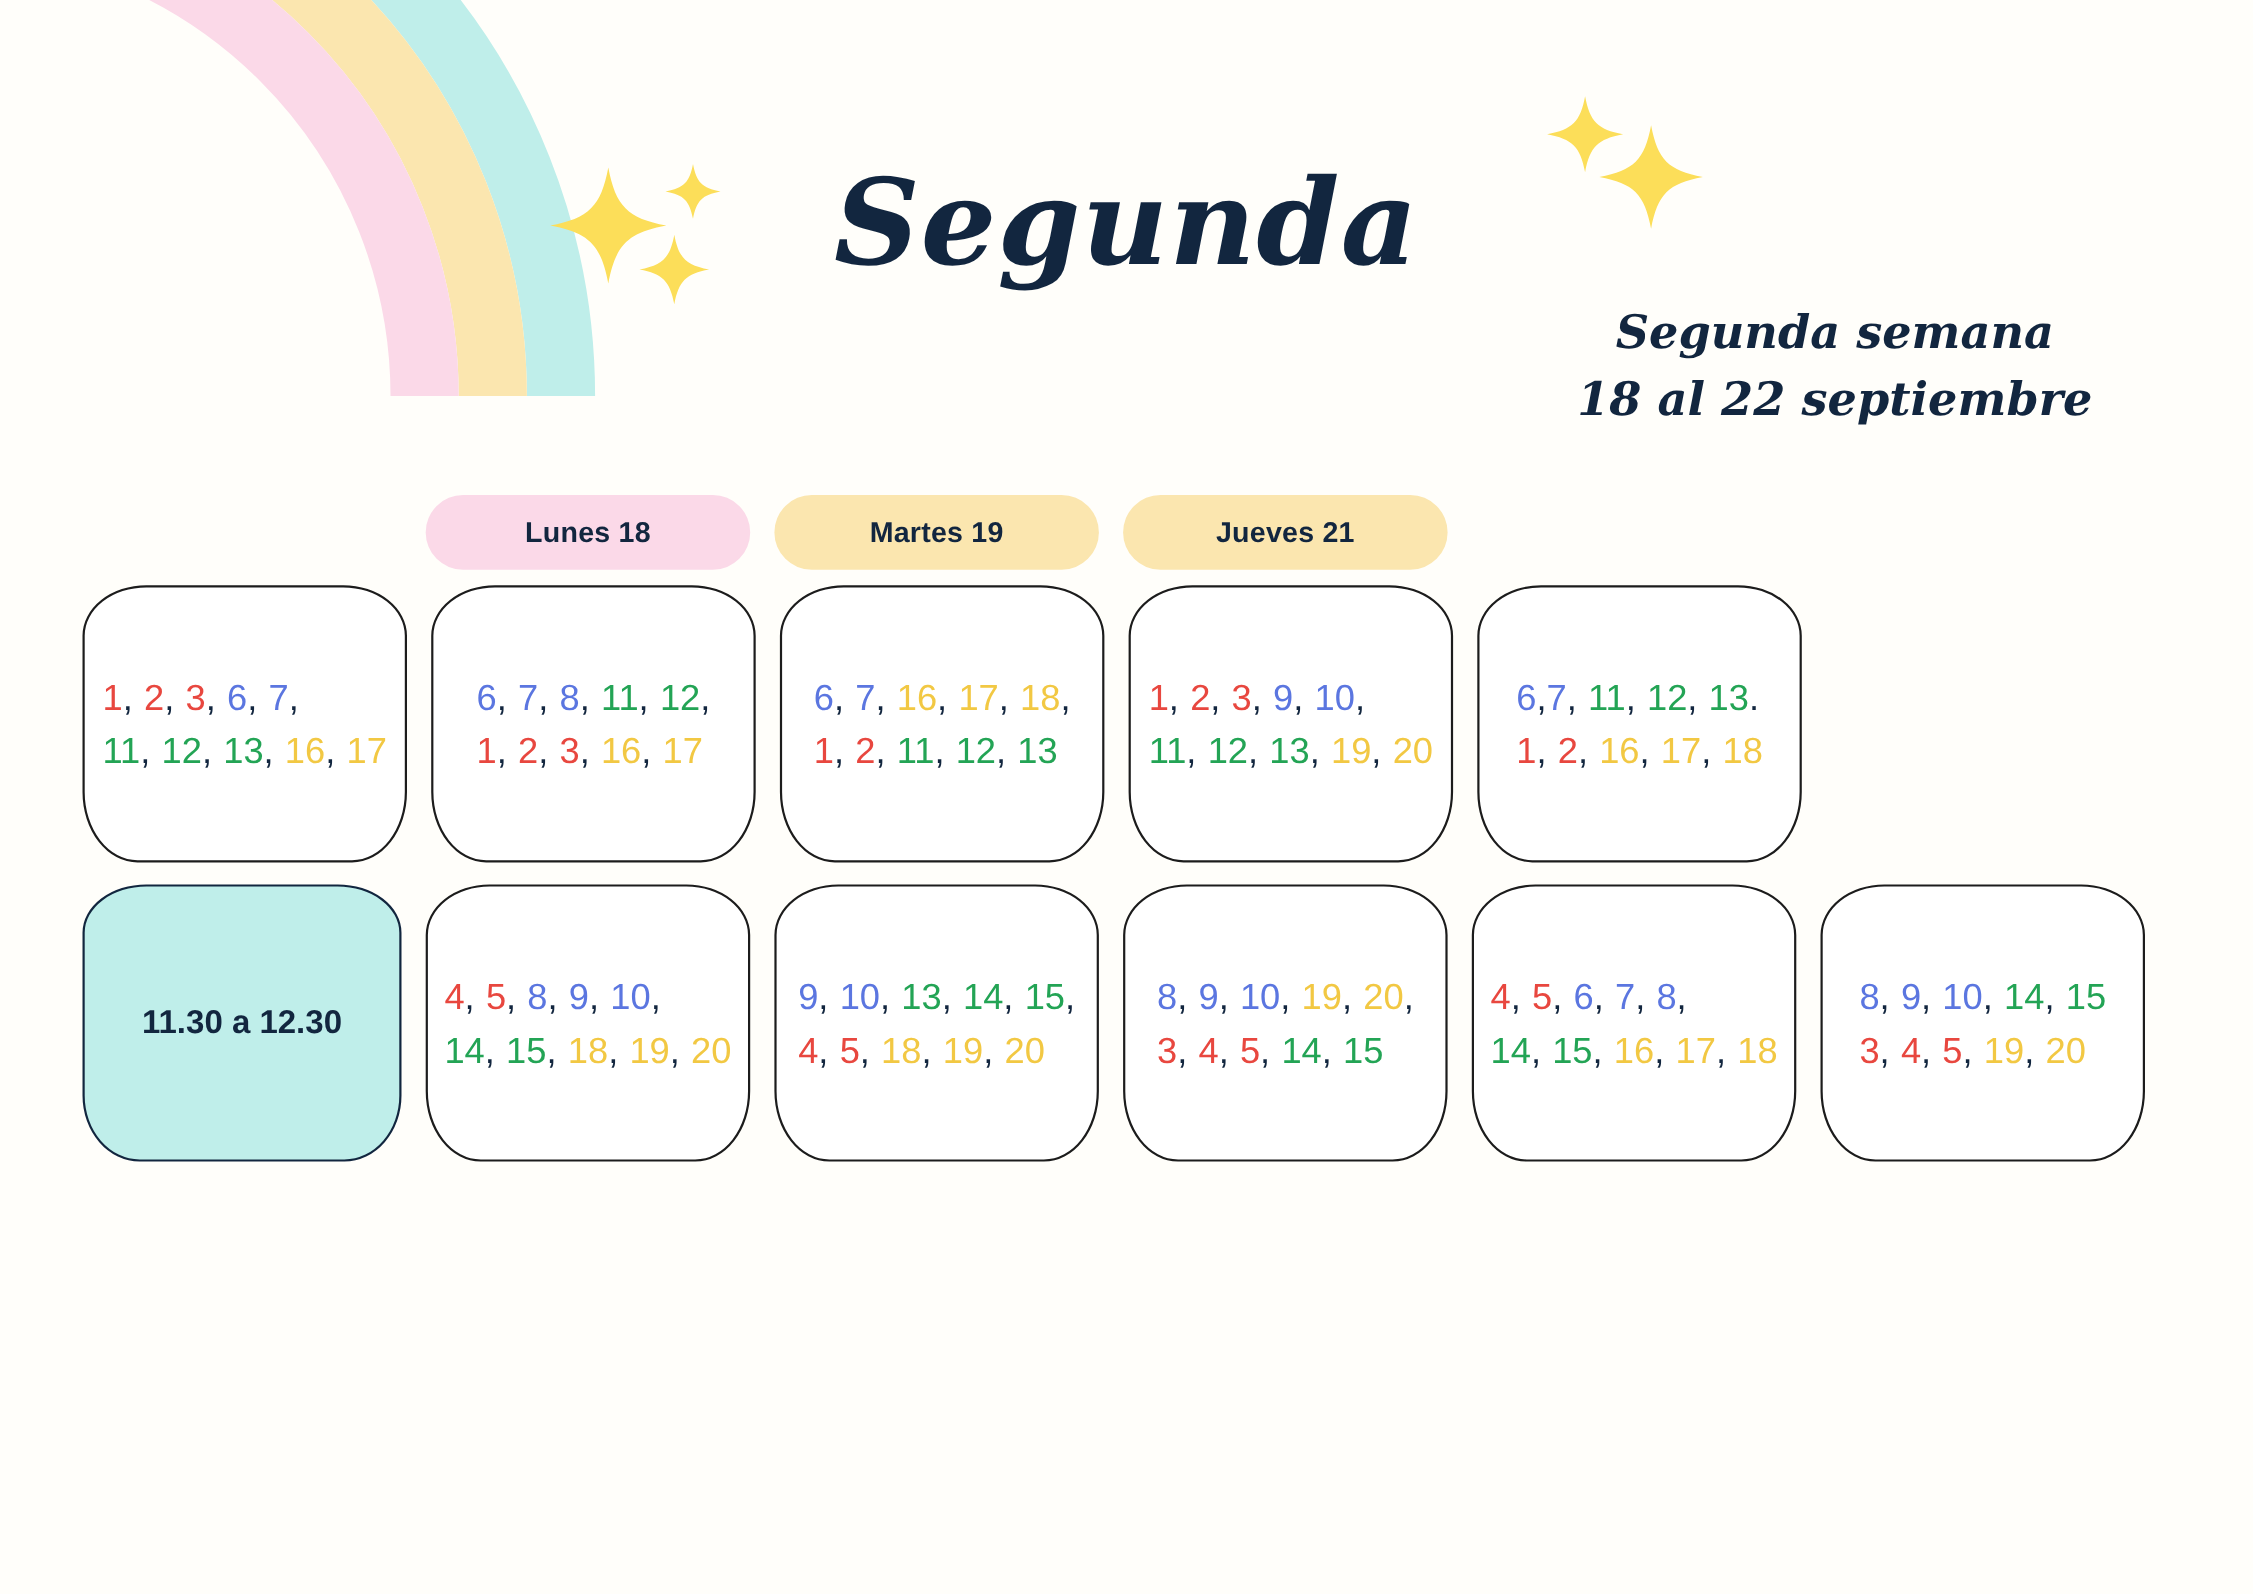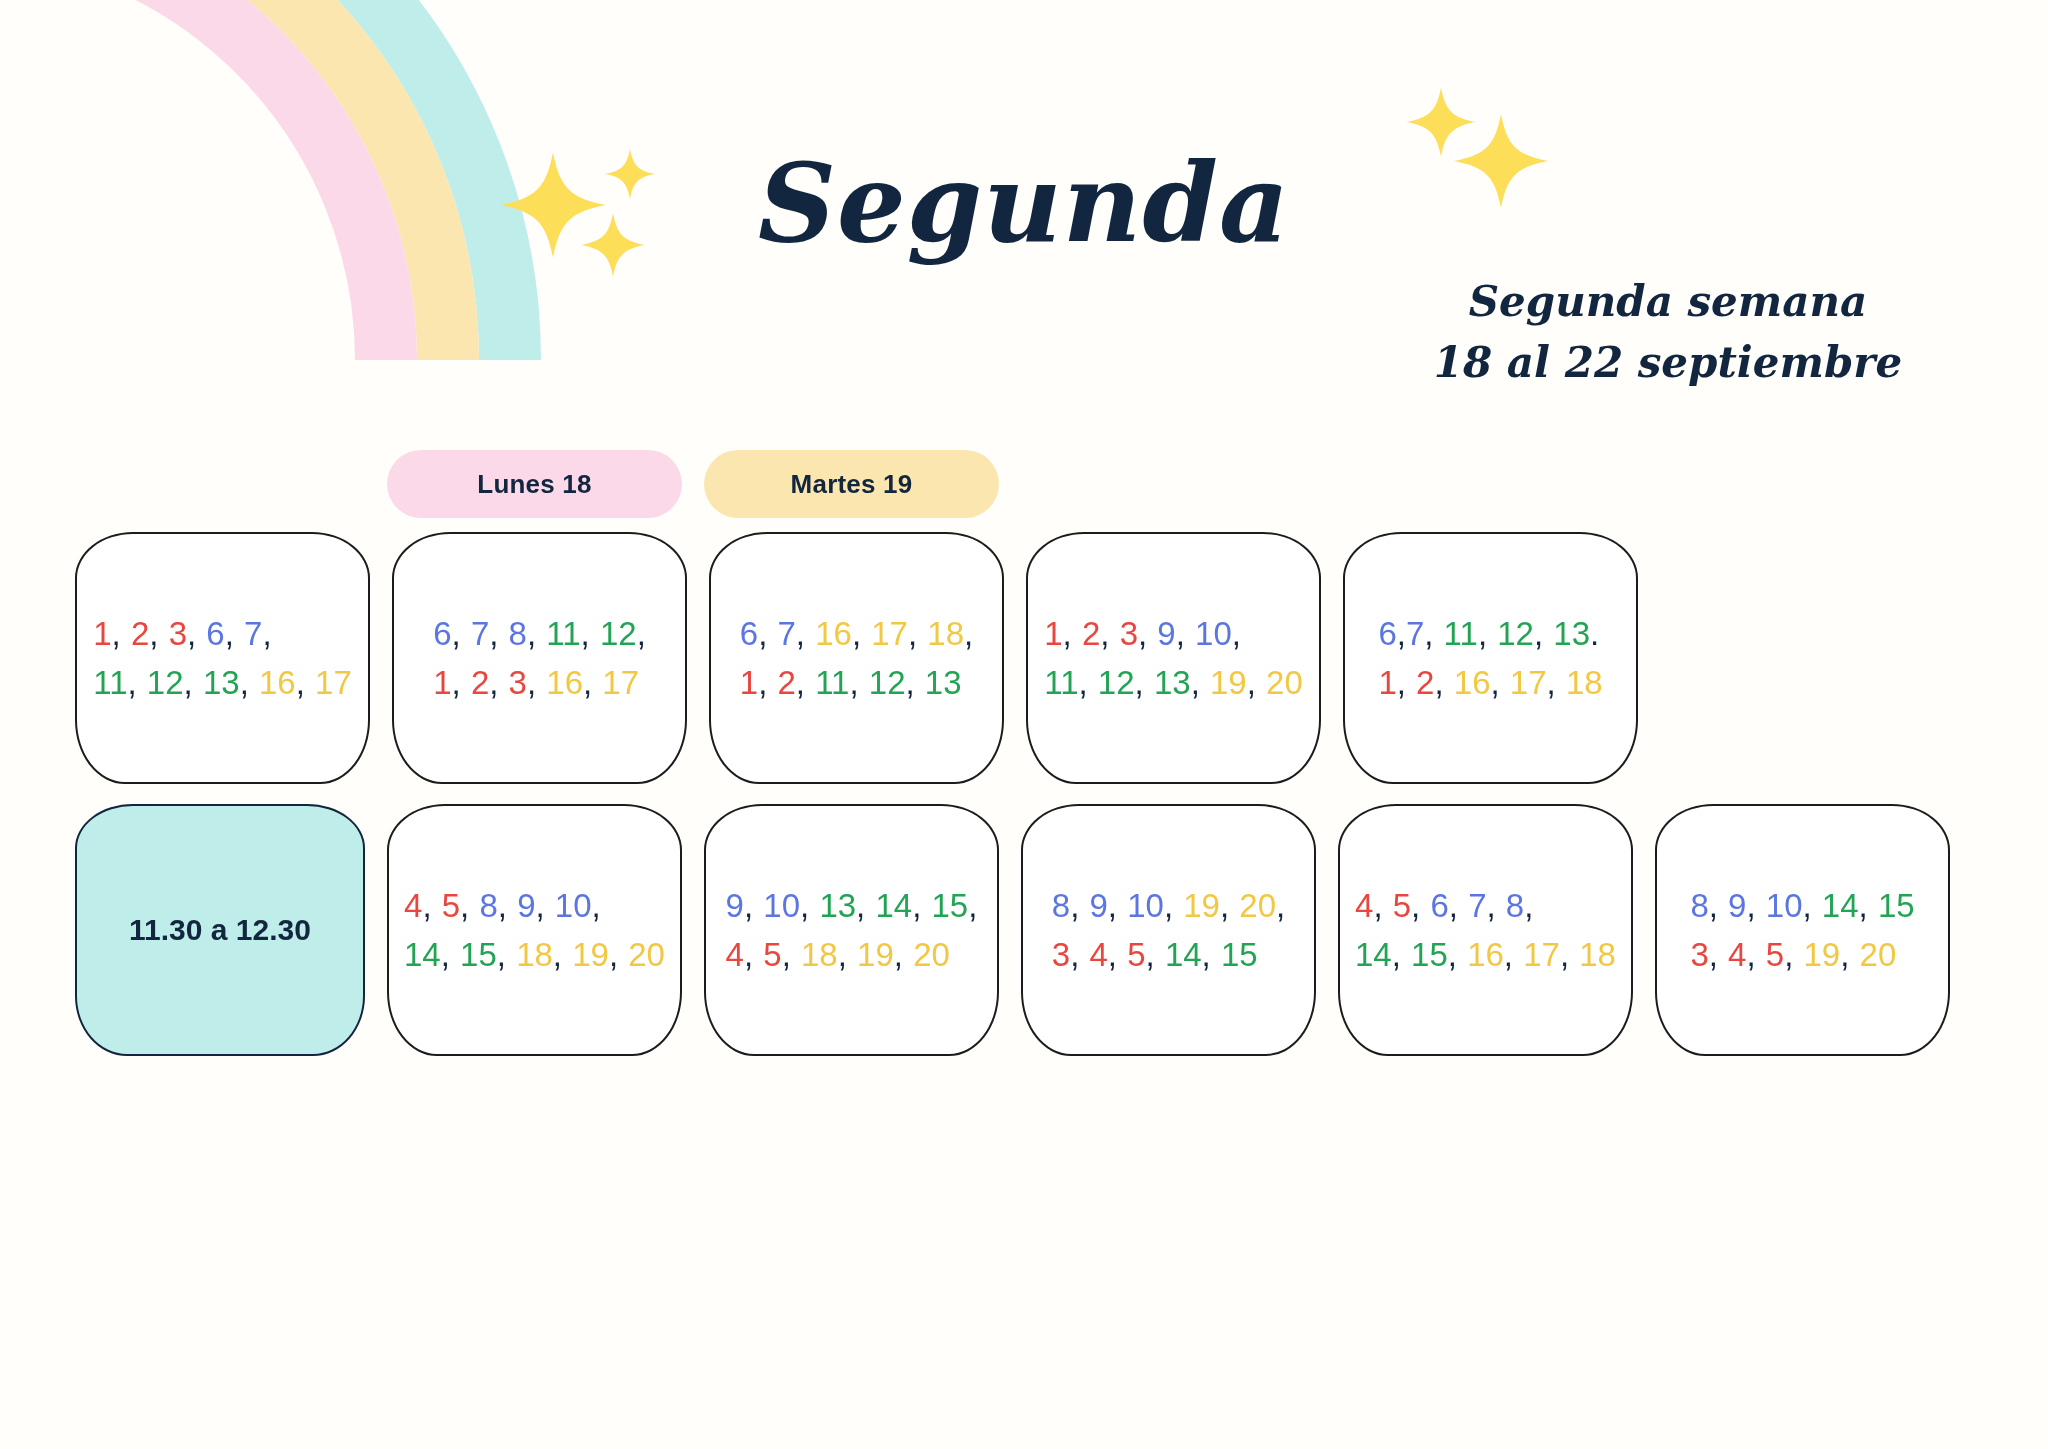--- a/index.html
+++ b/index.html
@@ -172,20 +172,23 @@
   <div class="grid">
 
     <div class="row head-row">
       <div class="time-col"></div>
       <div class="day-col">
         <div class="day-pill pink">Lunes 18</div>
       </div>
       <div class="day-col">
         <div class="day-pill cream">Martes 19</div>
       </div>
+      <div class="day-col">
+        <div class="day-pill cream">Jueves 21</div>
+      </div>
     </div>
 
     <div class="row">
       <div class="day-col">
         <div class="slot-cell">
             <div class="slot-text">
               <span class="ln"><span style="color: rgb(232, 71, 63);">1</span><span style="color: rgb(18, 38, 63);">, </span><span style="color: rgb(232, 71, 63);">2</span><span style="color: rgb(18, 38, 63);">, </span><span style="color: rgb(232, 71, 63);">3</span><span style="color: rgb(18, 38, 63);">, </span><span style="color: rgb(91, 118, 224);">6</span><span style="color: rgb(18, 38, 63);">, </span><span style="color: rgb(91, 118, 224);">7</span><span style="color: rgb(18, 38, 63);">,</span></span>
               <span class="ln"><span style="color: rgb(35, 164, 85);">11</span><span style="color: rgb(18, 38, 63);">, </span><span style="color: rgb(35, 164, 85);">12</span><span style="color: rgb(18, 38, 63);">, </span><span style="color: rgb(35, 164, 85);">13</span><span style="color: rgb(18, 38, 63);">, </span><span style="color: rgb(242, 200, 67);">16</span><span style="color: rgb(18, 38, 63);">, </span><span style="color: rgb(242, 200, 67);">17</span></span>
             </div>
           </div>

